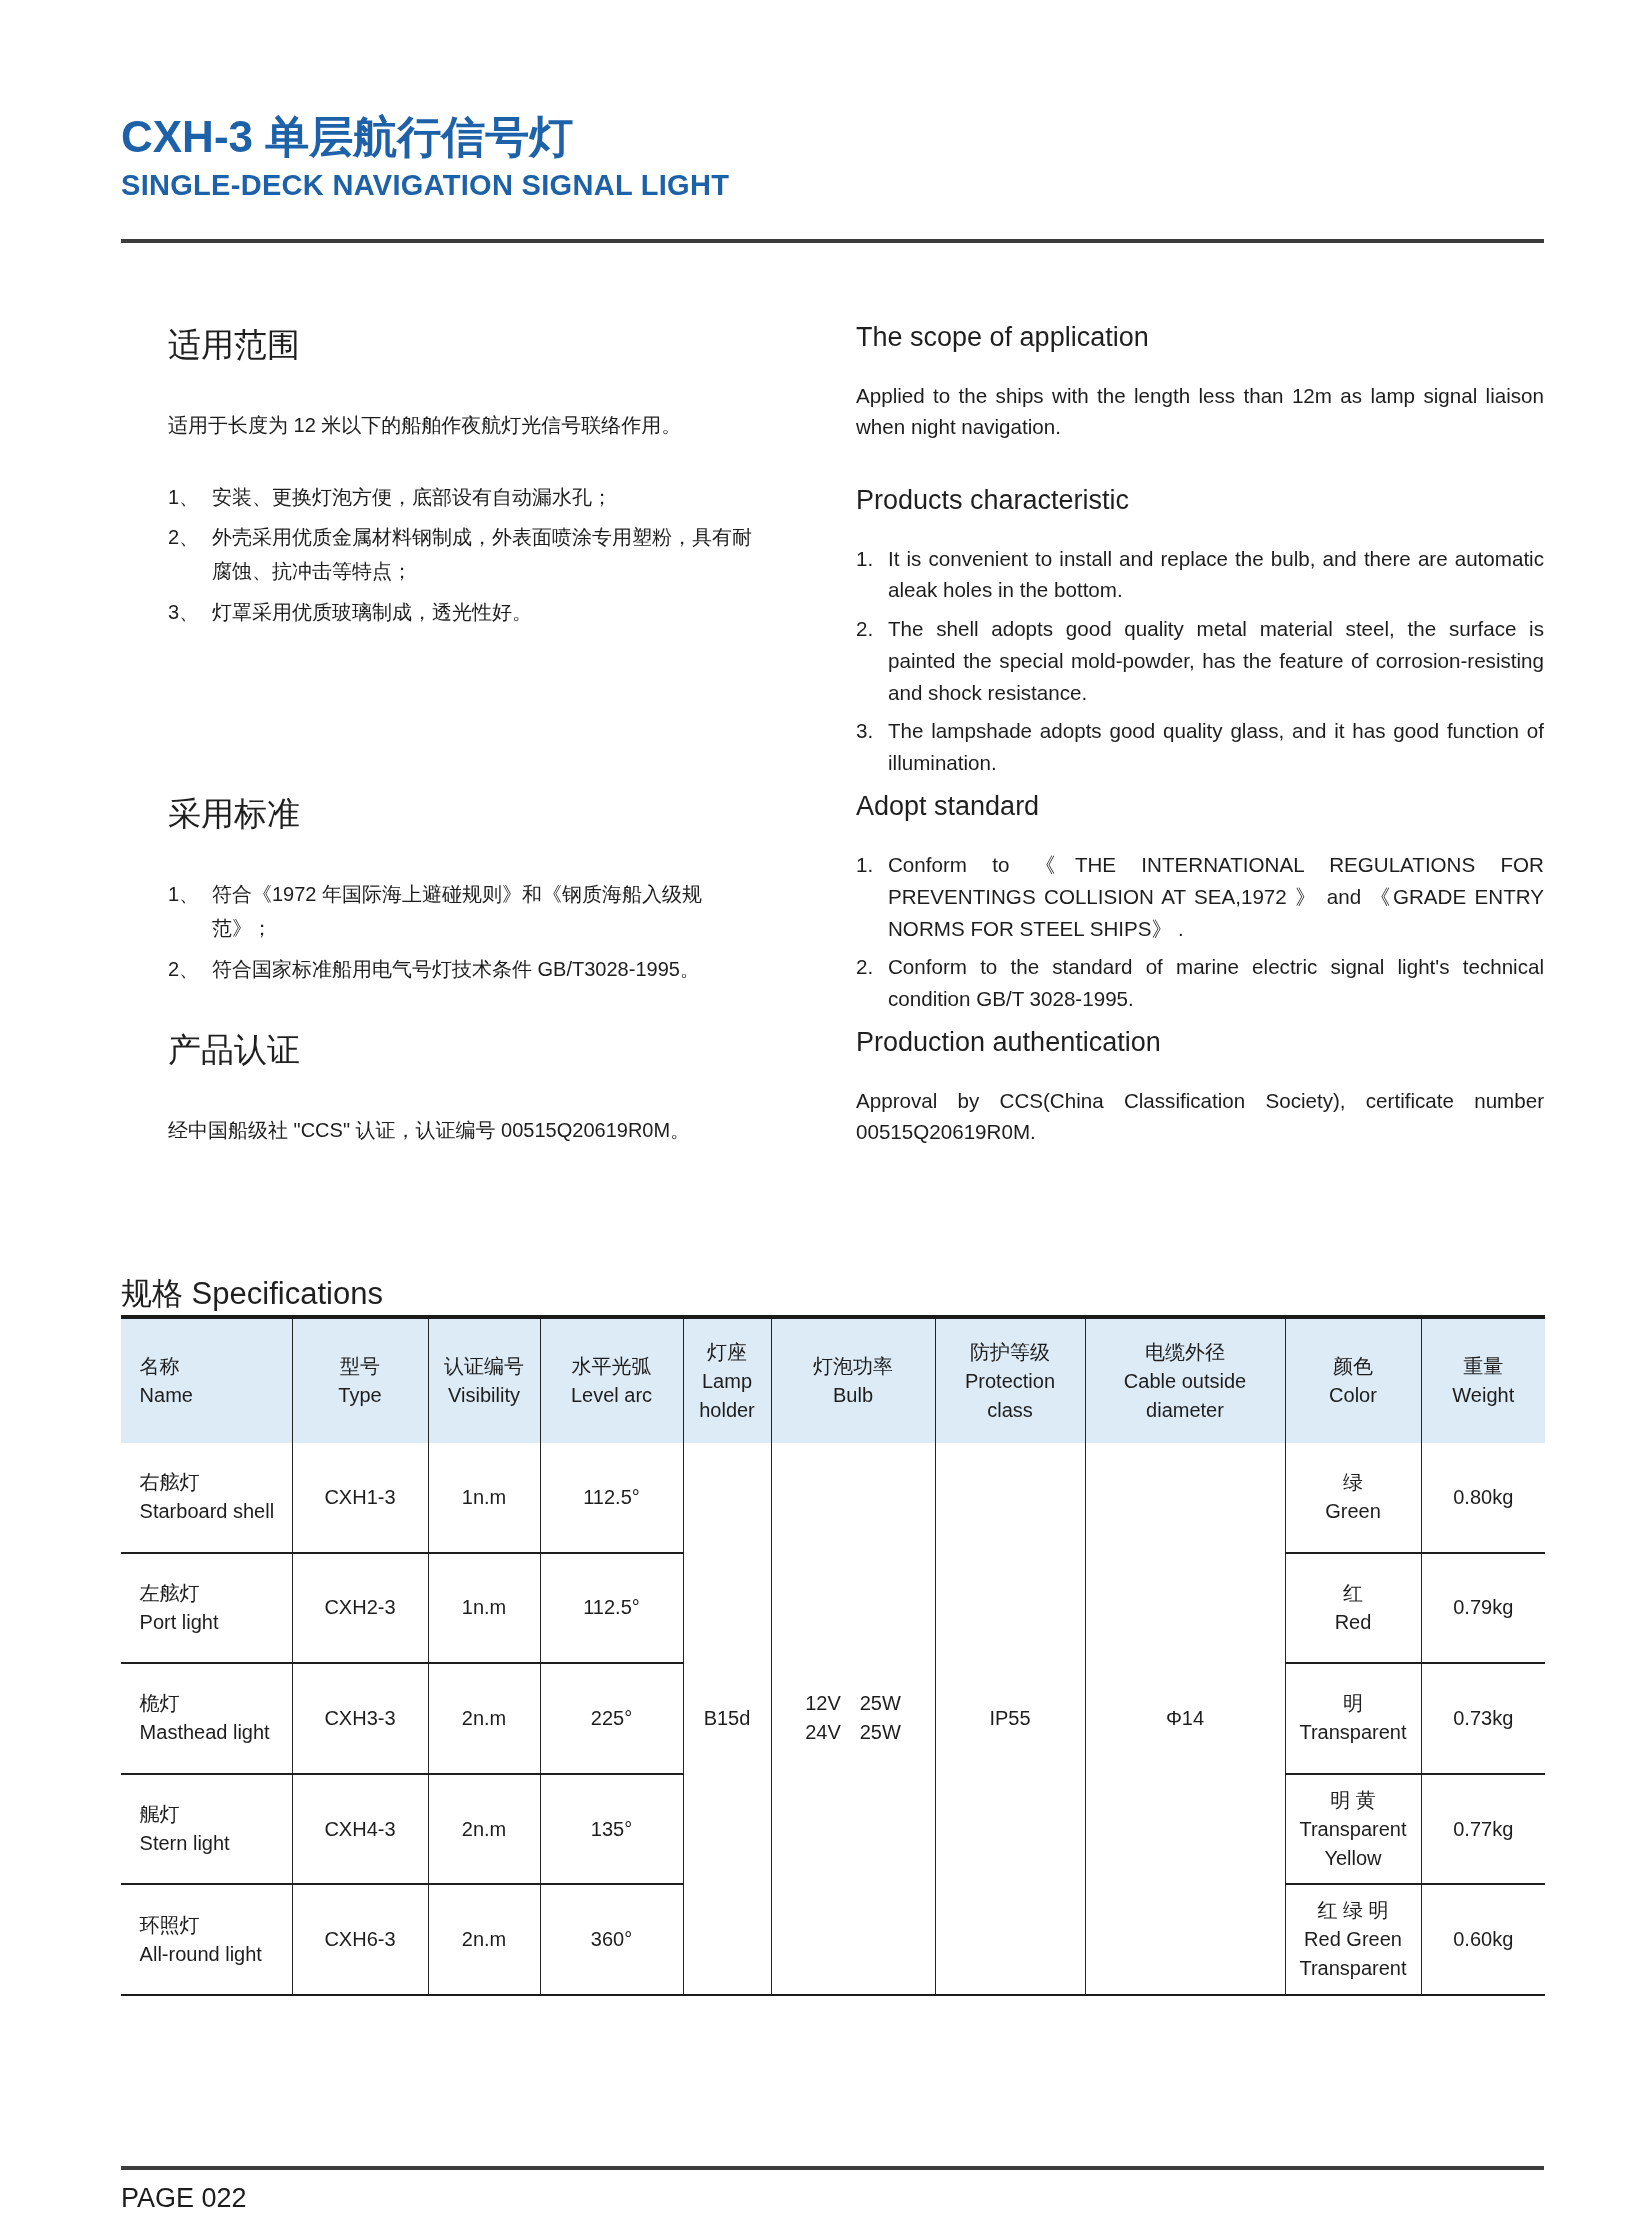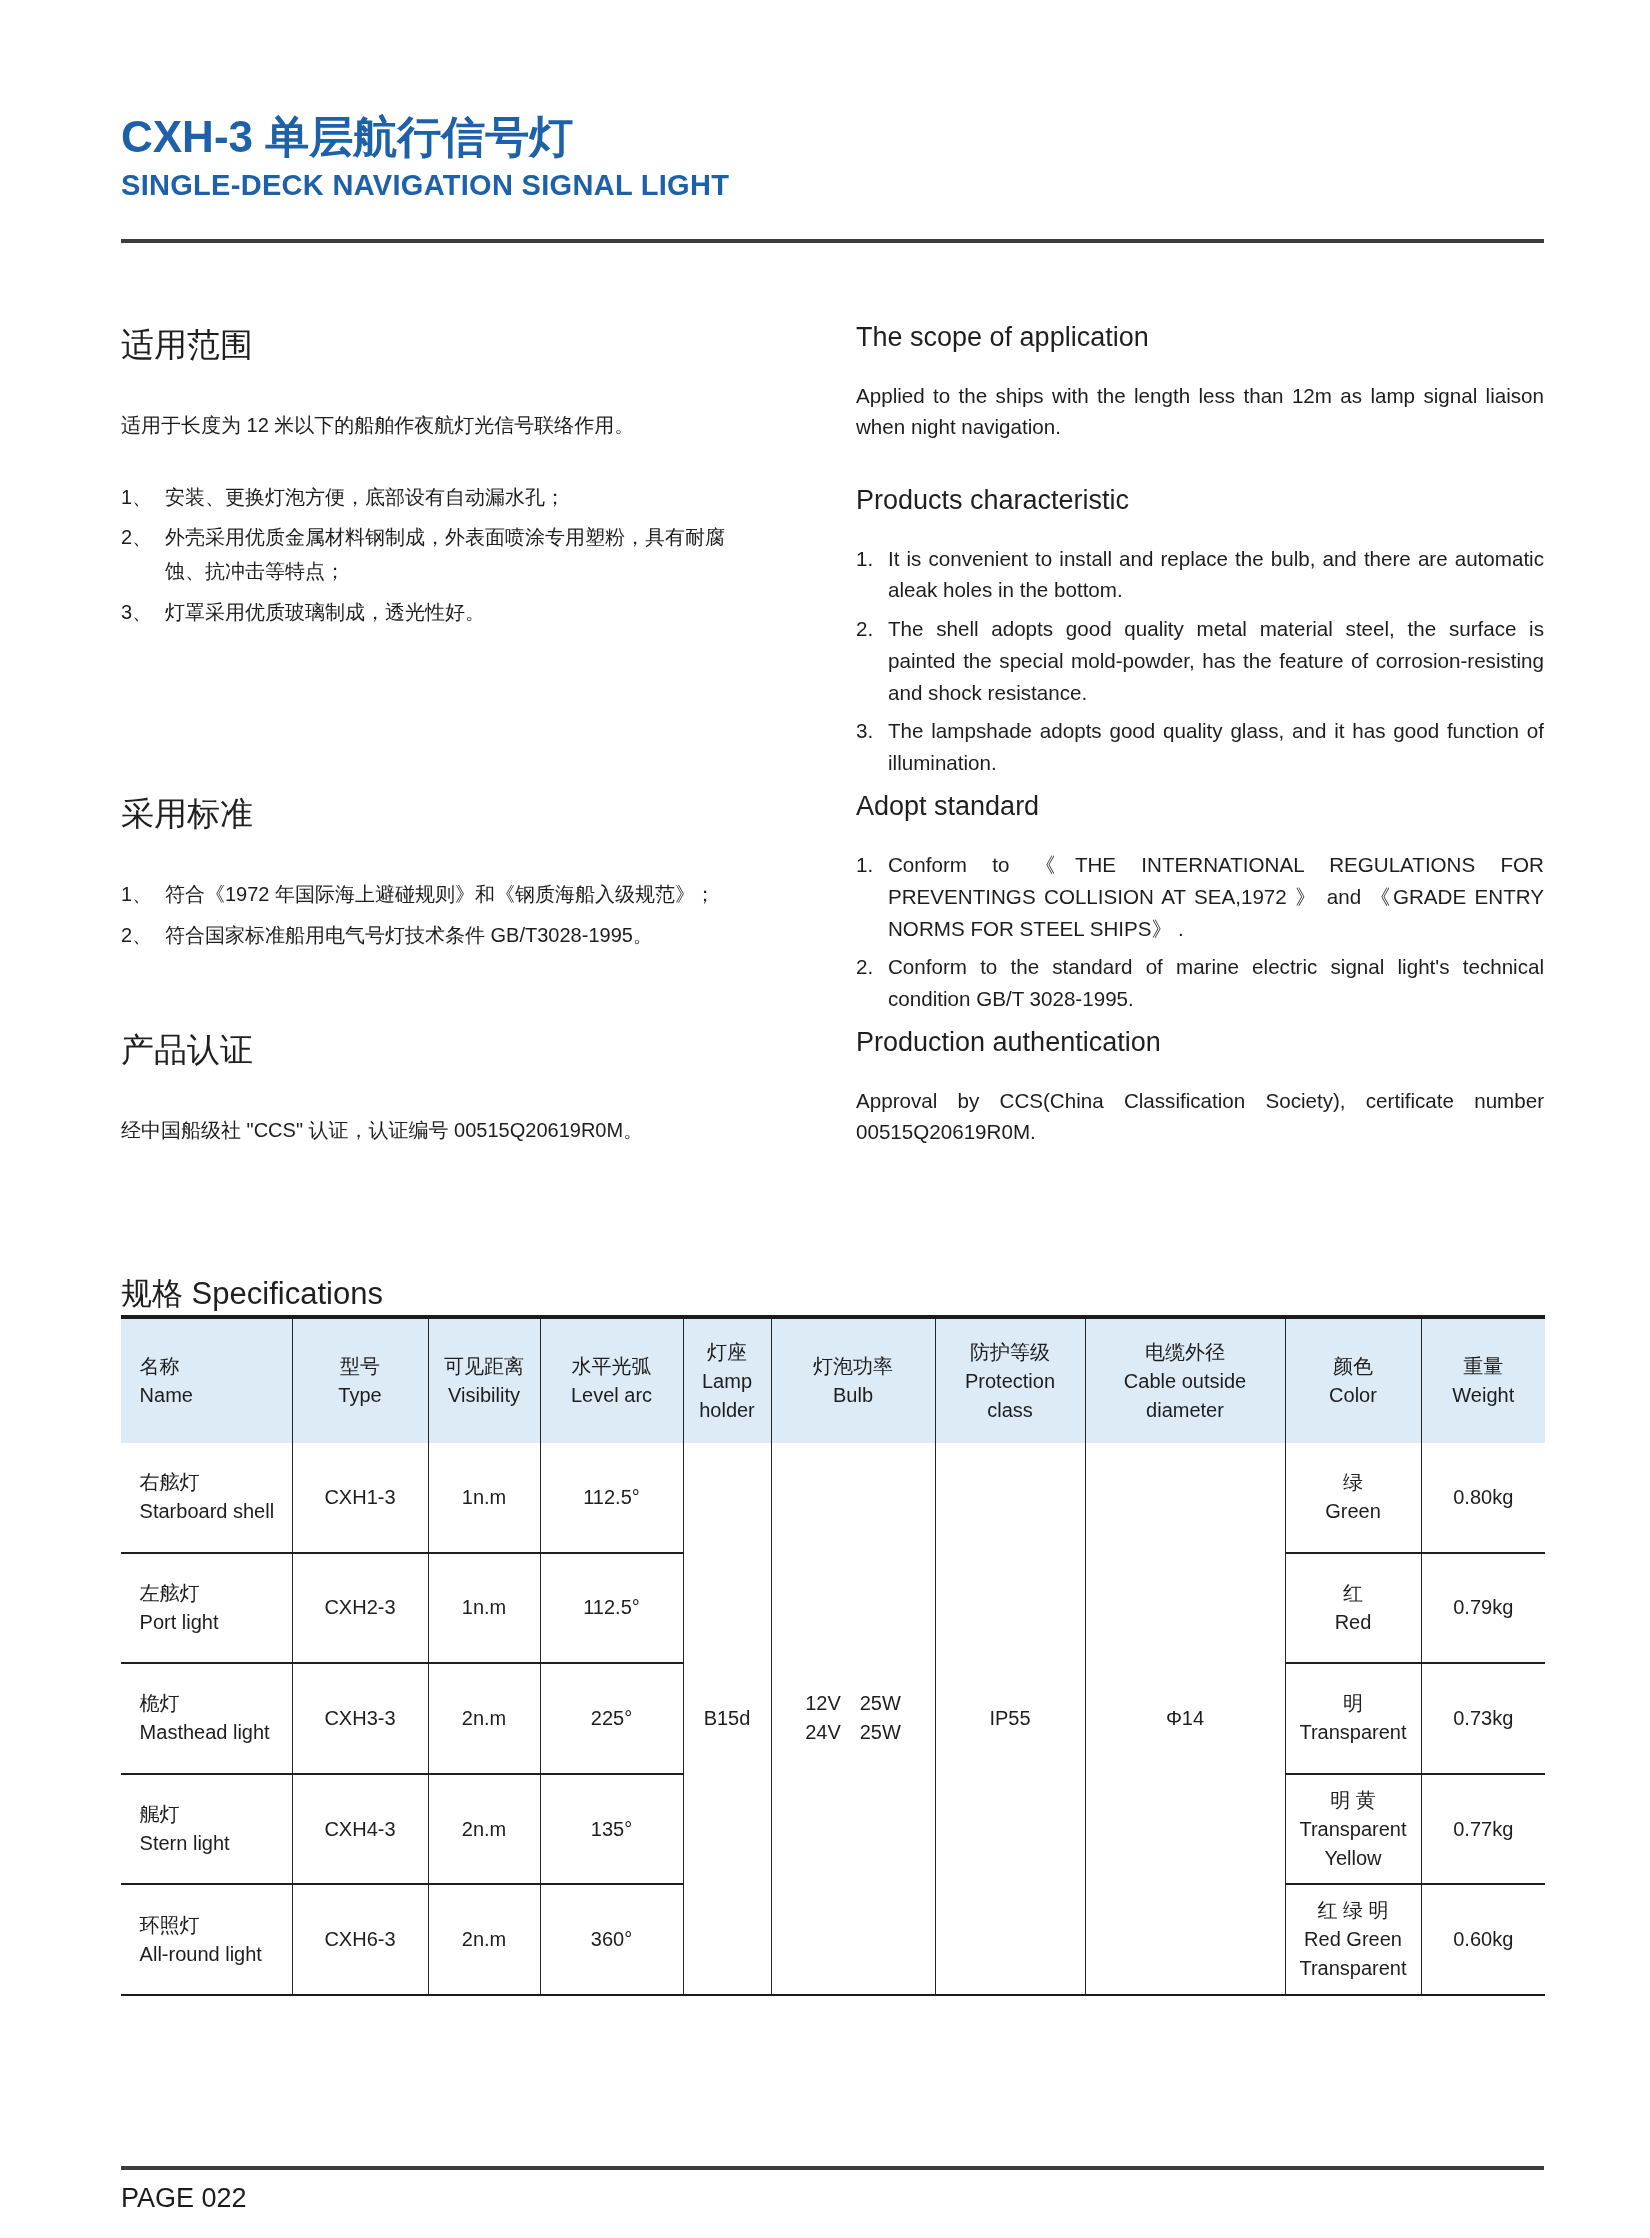--- a/index.html
+++ b/index.html
@@ -14,21 +14,21 @@
   .title-cn{font-size:44px;font-weight:700;color:#1d61a8;line-height:1.15;margin:0;}
   .title-en{font-size:29px;font-weight:700;color:#1d61a8;line-height:1.2;margin-top:5.3px;letter-spacing:0.3px;}
   .rule{height:4px;background:#3d3d3d;margin-top:36px;}
 
   
   .sections{margin-top:74px;display:grid;grid-template-columns:637px 688px;column-gap:98px;}
   .sec{box-sizing:border-box;}
   .sec h2{font-weight:400;color:#1f1f1f;margin:0;}
   .sec-cn h2{font-size:33px;margin-bottom:35px;}
   .sec-en h2{font-size:27px;margin-bottom:21px;}
-  .sec-cn{font-size:20px;line-height:1.7;}
+  .sec-cn{font-size:20px;line-height:1.7;margin-left:47px;}
   .sec-en{font-size:20.6px;line-height:1.55;}
   .sec-en p,.sec-en .t{text-align:justify;}
   .sec p{margin:0;}
   .li{display:flex;margin-bottom:6.7px;}
   .sec-cn .li .m{flex:none;width:44px;}
   .sec-en .li .m{flex:none;width:32px;}
   .li .t{flex:1;}
   .r1{min-height:163px;} .r2{min-height:287px;} .r3{min-height:204px;}
 
   
@@ -152,21 +152,21 @@
       <tr>
         <th class="name-col">
           <div>名称</div>
           <div>Name</div>
         </th>
         <th>
           <div>型号</div>
           <div>Type</div>
         </th>
         <th>
-          <div>可见距离</div>
+          <div>认证编号</div>
           <div>Visibility</div>
         </th>
         <th>
           <div>水平光弧</div>
           <div>Level arc</div>
         </th>
         <th>
           <div>灯座</div>
           <div>Lamp holder</div>
         </th>

